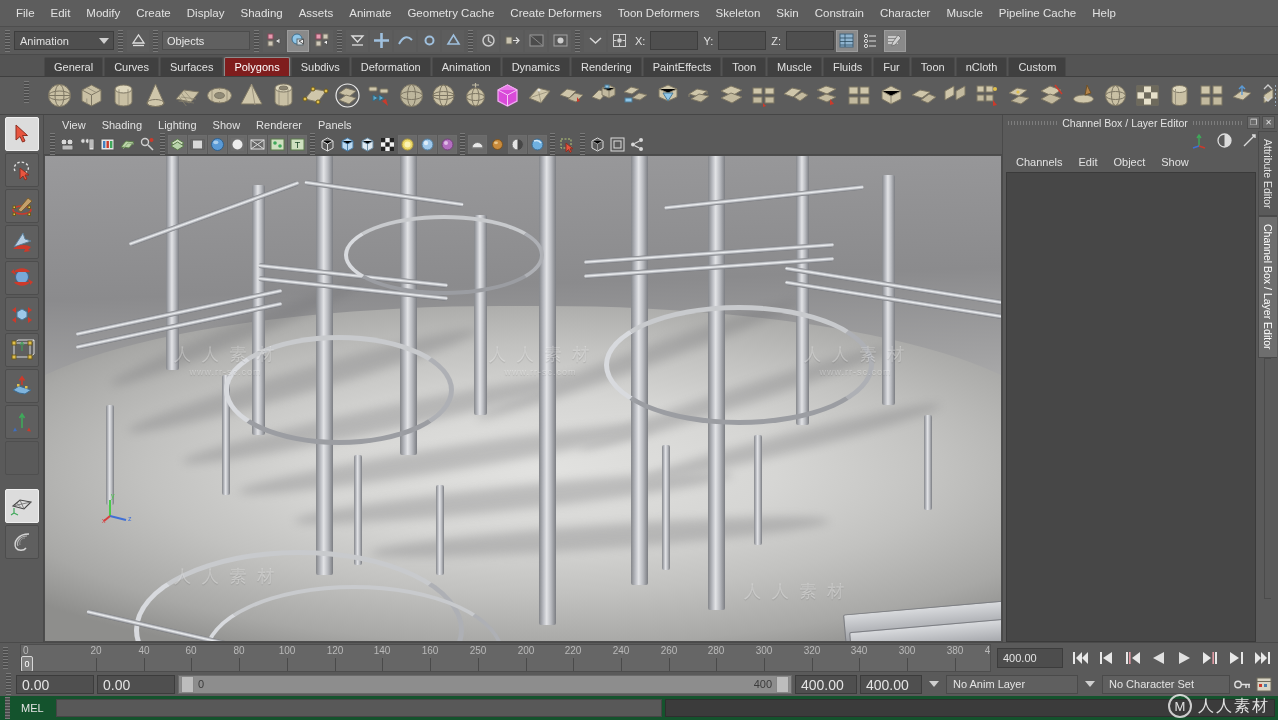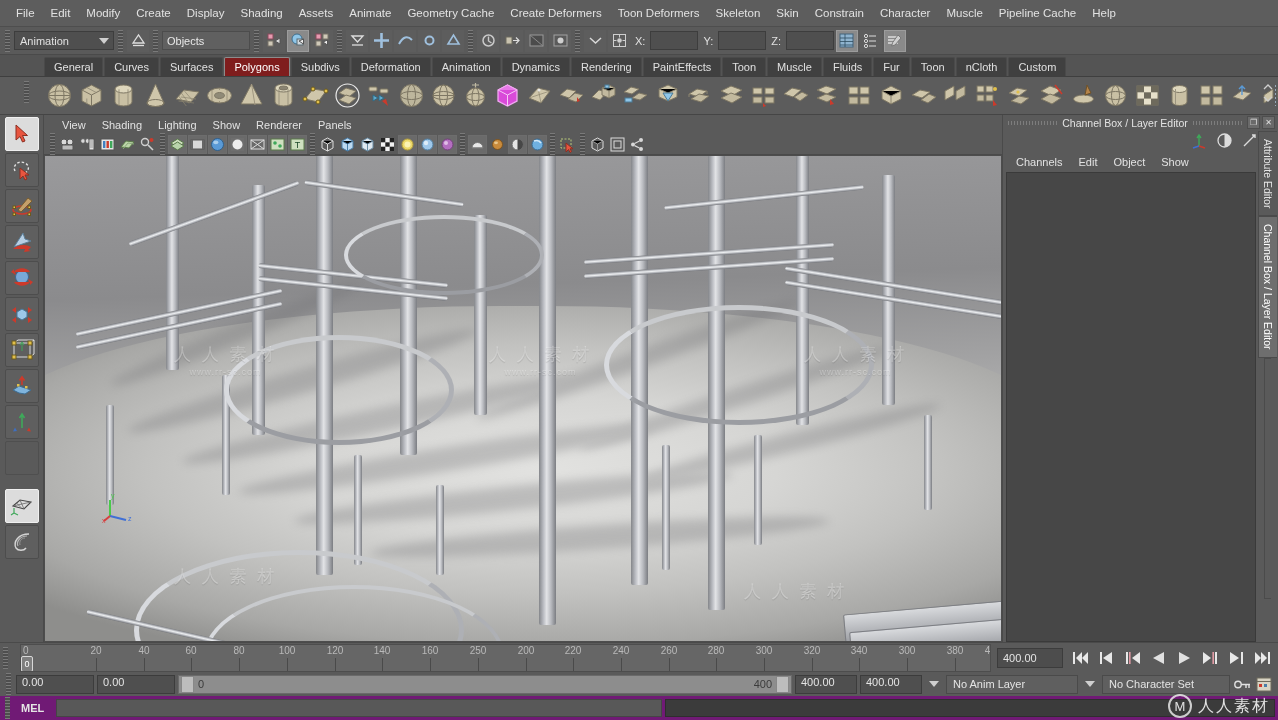--- a/index.html
+++ b/index.html
@@ -235,21 +235,21 @@
   .playbtns { display: flex; align-items: center; gap: 3px; padding-right: 4px; }
   .pbtn { width: 23px; height: 22px; display:flex; align-items:center; justify-content:center; }
 
   
   .rangerow {
     height: 24px; display: flex; align-items: center; gap: 3px;
     background: #5a5a5a; padding: 0 4px; flex-shrink: 0;
   }
   .numfield {
     height: 19px; background: #4f4f4f; border: 1px solid #3c3c3c;
-    display: flex; align-items: flex-start; padding-left: 5px; font-size: 11px; color: #e4e4e4;
+    display: flex; align-items: flex-end; padding-left: 5px; font-size: 14px; color: #e4e4e4;
     flex-shrink: 0;
   }
   .rangebar {
     flex: 1; height: 19px; background: #8d8d8d; border: 1px solid #6a6a6a;
     position: relative; display: flex; align-items: center; min-width: 0;
   }
   .rangehandle {
     width: 13px; height: 17px; background: #bdbdbd; border: 1px solid #888;
     position: absolute;
   }
@@ -263,21 +263,21 @@
     flex-shrink: 0;
   }
   .dd-arrow {
     width: 0; height: 0; border-left: 5px solid transparent; border-right: 5px solid transparent;
     border-top: 6px solid #cfcfcf; margin: 0 4px; flex-shrink: 0;
   }
 
   
   .cmdrow {
     height: 24px; display: flex; align-items: center; gap: 3px;
-    background: #701a75; padding: 0 3px; flex-shrink: 0; font-weight: bold;
+    background: #14532d; padding: 0 3px; flex-shrink: 0;
   }
   .mel-label { width: 38px; font-size: 11px; color: #e4e4e4; padding-left: 6px; }
   .mel-input {
     flex: 1; height: 18px; background: #585858; border: 1px solid #454545;
   }
   .mel-out { width: 610px; height: 18px; background: #3b3b3b; border: 1px solid #2e2e2e; }
   .helprow {
     height: 22px; display: flex; align-items: center;
     background: #5a5a5a; padding-left: 9px; flex-shrink: 0;
     font-size: 11px; color: #e6e6e6;

